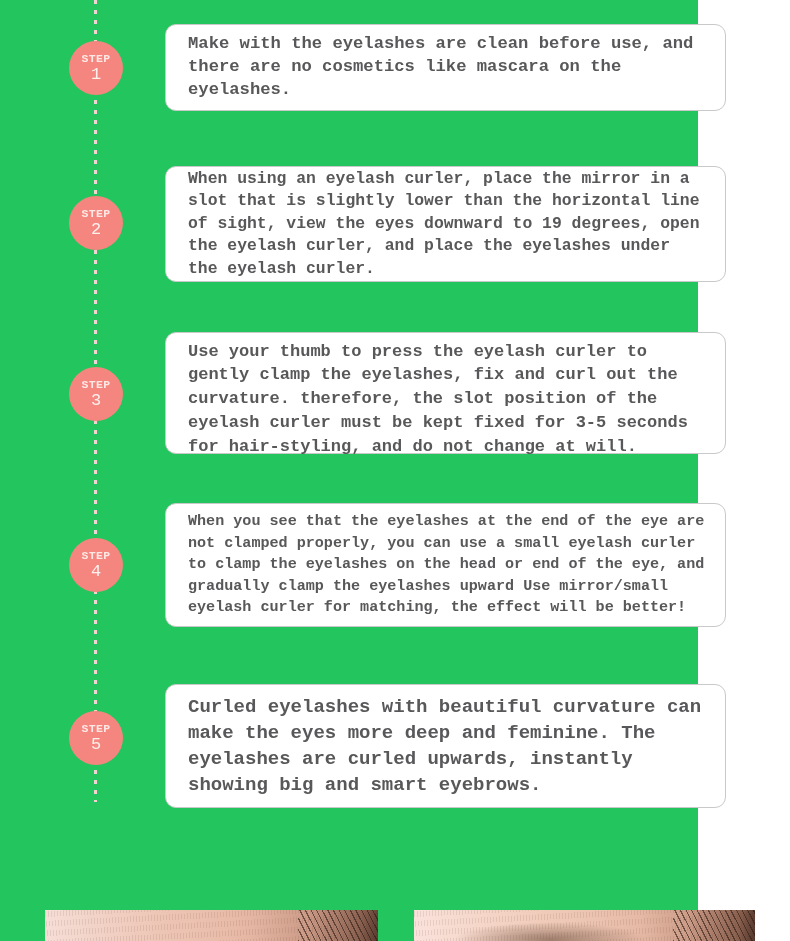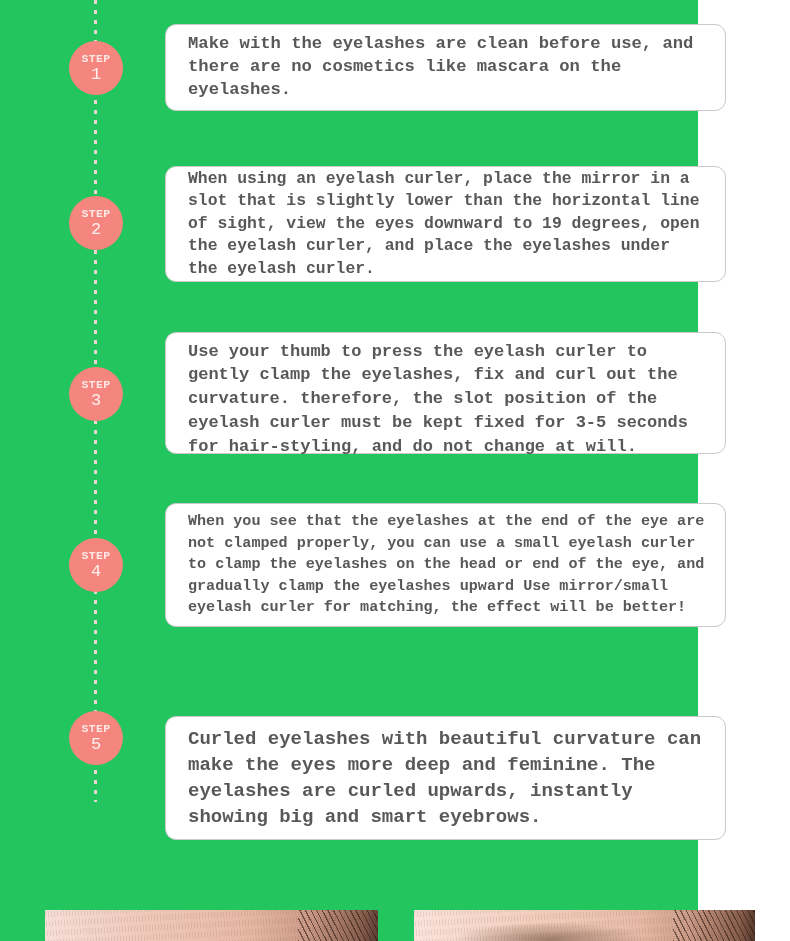--- a/index.html
+++ b/index.html
@@ -100,21 +100,21 @@
 
   #step-3 .step-badge { top: 367px; }
   #step-3 .step-card  { top: 332px; height: 122px; }
   #step-3 .step-card p { font-size: 17px; line-height: 1.4; margin-top: 12px; }
 
   #step-4 .step-badge { top: 538px; }
   #step-4 .step-card  { top: 503px; height: 124px; }
   #step-4 .step-card p { font-size: 15.1px; line-height: 1.42; }
 
   #step-5 .step-badge { top: 711px; }
-  #step-5 .step-card  { top: 716px; height: 124px; }
+  #step-5 .step-card  { top: 684px; height: 124px; }
   #step-5 .step-card p { font-size: 19px; line-height: 1.38; }
 
   
   .compare-section {
     position: absolute;
     left: 0;
     top: 836px;
     width: 790px;
     height: 105px;
   }

